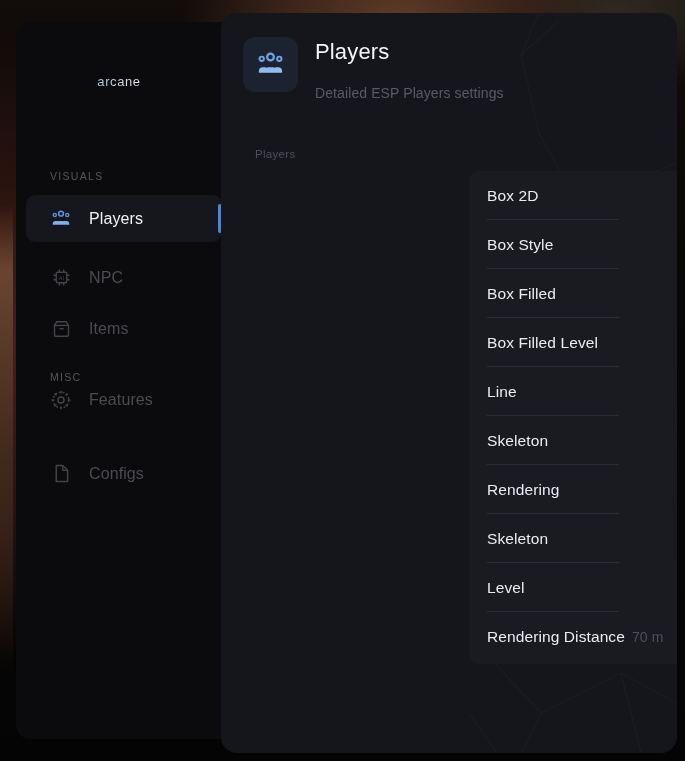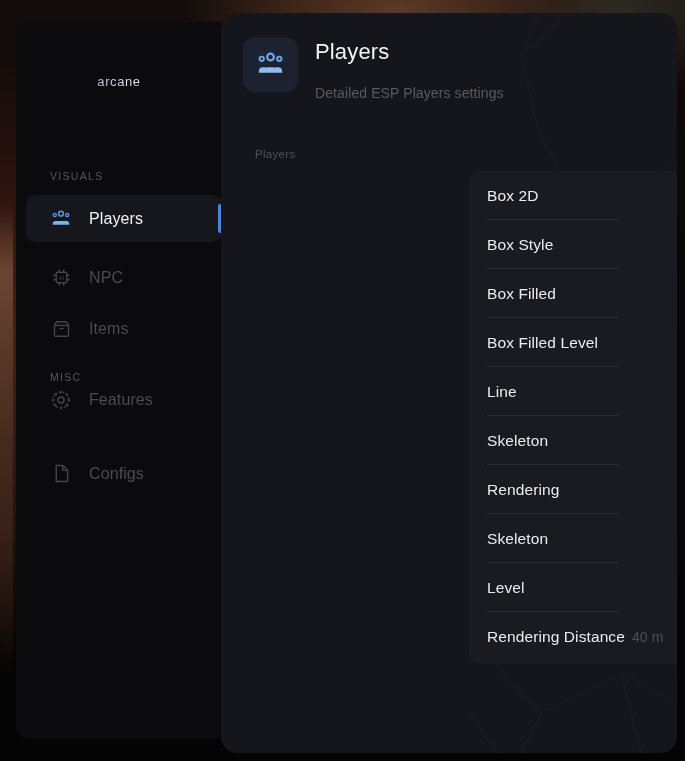--- a/index.html
+++ b/index.html
@@ -342,19 +342,19 @@
     </div>
 
     <div class="row" style="top:392px">
       <span class="row-label">Level</span>
 
       <span class="divider"></span>
     </div>
 
     <div class="row" style="top:441px">
       <span class="row-label">
-        <span>Rendering Distance</span><span class="row-unit"><span>40</span> <span>m</span></span>
+        <span>Rendering Distance</span><span class="row-unit"><span>70</span> <span>m</span></span>
       </span>
 
     </div>
 
   </div>
 </div>
 
 </body></html>

